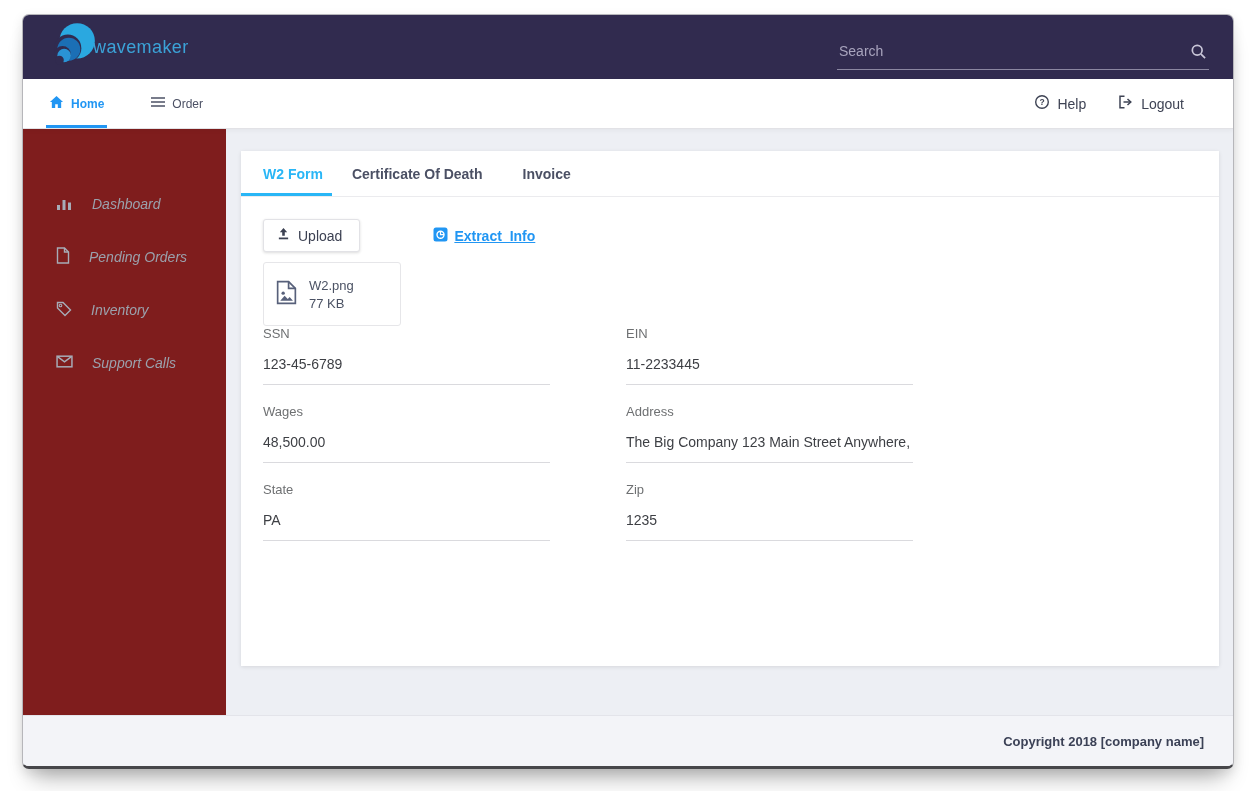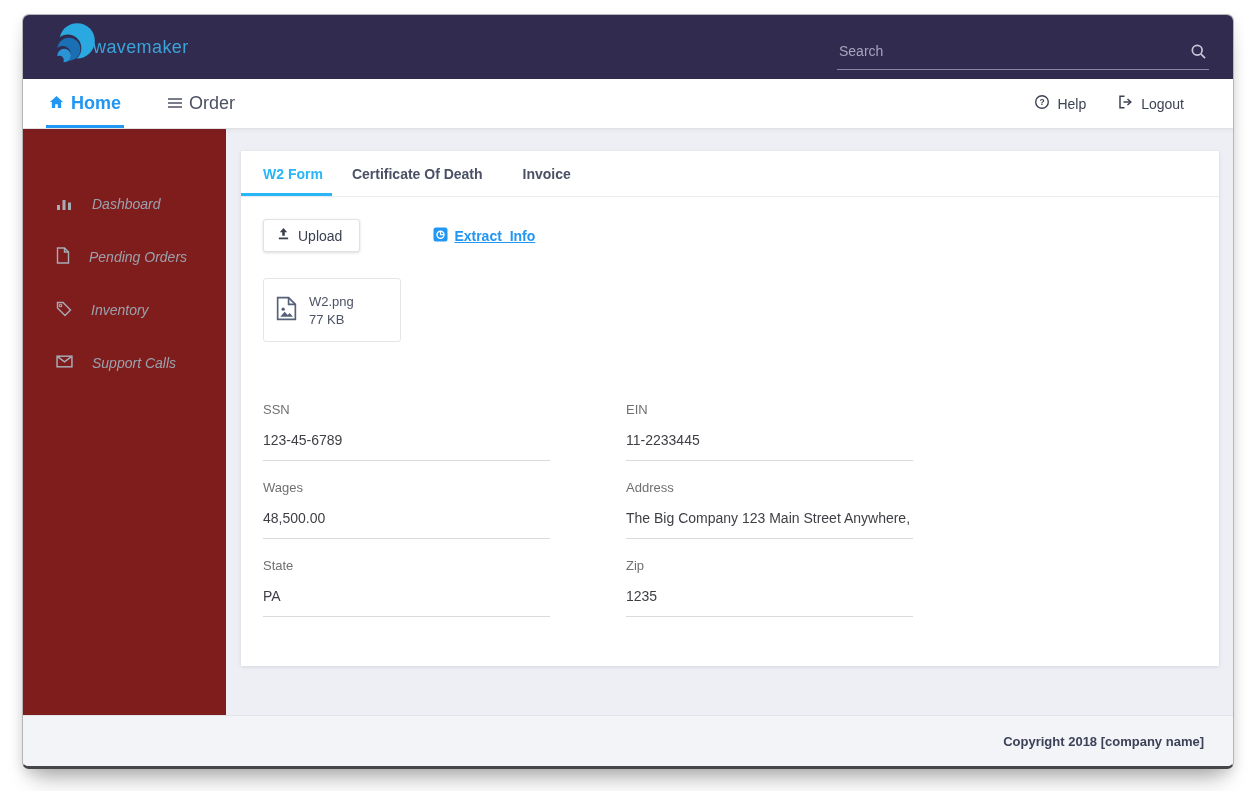--- a/index.html
+++ b/index.html
@@ -21,21 +21,21 @@
     border-bottom:1px solid #8b87a1; padding:4px 2px 9px 2px; margin-top:14px; }
   .search-input { flex:1; background:transparent; border:none; outline:none;
     color:#d6d3e4; font-size:14px; font-family:"Liberation Sans", sans-serif; }
   .search-input::placeholder { color:#a8a4bd; }
   .search-btn { background:none; border:none; cursor:pointer; display:flex; padding:0; }
 
   
   .navbar { flex:0 0 50px; background:#fff; border-bottom:1px solid #e2e2e6;
     display:flex; align-items:stretch; padding-left:23px; box-shadow:0 2px 4px rgba(0,0,0,.04); z-index:3; }
   .nav-tab { display:flex; align-items:center; gap:7px; padding:0 3px; margin-right:41px;
-    font-size:18px; color:#4b5064; cursor:pointer; }
+    font-size:12px; color:#4b5064; cursor:pointer; }
   .nav-tab.active { color:#2196f3; box-shadow:inset 0 -3px 0 #2196f3; font-weight:700; }
   .nav-right { margin-left:auto; display:flex; align-items:center; gap:32px; padding-right:49px; }
   .nav-action { display:flex; align-items:center; gap:7px; font-size:14px; color:#3e4354; cursor:pointer; }
 
   
   .content { flex:1; display:flex; min-height:0; }
   .left-panel { width:203px; background:#7f1d1d; padding-top:61px;font-style:italic; }
   .side-item { display:flex; align-items:center; gap:19px; padding-left:33px;
     height:28px; margin-bottom:25px; color:#9ba1ac; font-size:14px; cursor:pointer; }
   .side-item svg { flex:0 0 auto; }
@@ -52,24 +52,24 @@
 
   .toolbar { display:flex; align-items:center; }
   .upload-btn { display:inline-flex; align-items:center; gap:8px; padding:7px 17px 7px 13px;
     background:#fff; border:1px solid #e2e2e6; border-radius:3px; cursor:pointer;
     box-shadow:0 1px 3px rgba(0,0,0,.14); font-size:14px; color:#3c4152;
     font-family:"Liberation Sans", sans-serif; }
   .extract-link { margin-left:73px; display:inline-flex; align-items:center; gap:6px;
     color:#2196f3; font-size:14px; font-weight:700; text-decoration:underline; cursor:pointer; }
 
   .file-card { width:138px; height:64px; border:1px solid #e6e6e9; border-radius:3px;
-    margin-top:26px; display:flex; align-items:center; gap:12px; padding:0 12px; cursor:pointer; }
+    margin-top:10px; display:flex; align-items:center; gap:12px; padding:0 12px; cursor:pointer; }
   .file-meta { display:flex; flex-direction:column; gap:3px; font-size:13px; color:#4b5264; }
 
-  .form-grid { margin-top:60px; display:grid; grid-template-columns:287px 287px;
+  .form-grid { display:grid; grid-template-columns:287px 287px;
     column-gap:76px; row-gap:19px; }
   .field-label { font-size:13px; color:#6e7072; display:block; }
   .field-input { width:100%; border:none; border-bottom:1px solid #dadade; background:transparent;
     outline:none; padding:15px 0 12px; font-size:14px; color:#3d3f44;
     font-family:"Liberation Sans", sans-serif; white-space:nowrap; overflow:hidden; }
 
   .right-panel { width:206px; background:#fff; padding:20px 0 0 27px;
     box-shadow:-4px 0 8px -4px rgba(50,50,70,.08); }
   .right-item { height:37px; display:flex; align-items:center; font-size:14px;
     color:#9ba1ac; cursor:pointer; }

